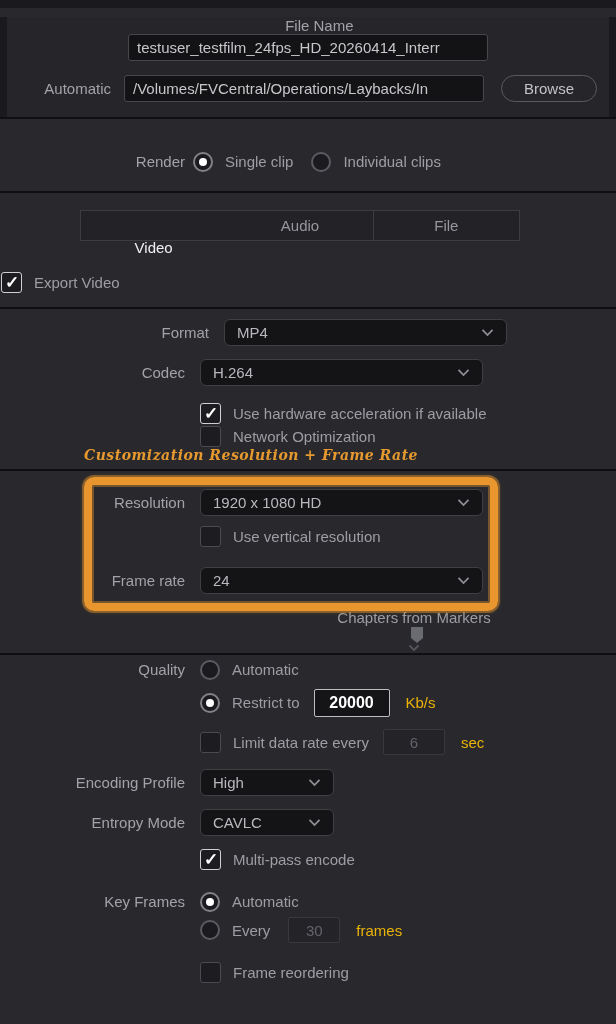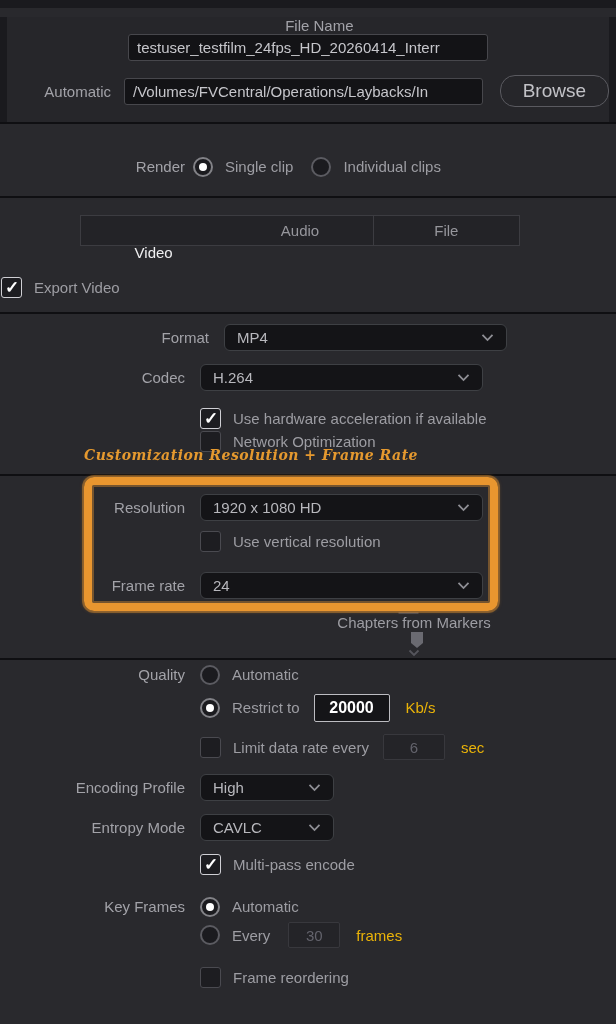--- a/index.html
+++ b/index.html
@@ -15,21 +15,21 @@
   .lbl{width:185px;min-width:185px;text-align:right;margin-right:15px;color:#a2a2a8;}
   .lbl-sm{width:104px;min-width:104px;text-align:right;margin-right:13px;color:#a2a2a8;}
   .indent{margin-left:200px;}
   .txtinput{
     width:360px;height:27px;background:#131316;border:1px solid #47474c;border-radius:3px;
     color:#c6c6cb;font-size:15px;padding:0 8px;box-sizing:border-box;
     font-family:"Liberation Sans",sans-serif;outline:none;
   }
   .btn-pill{
     margin-left:17px;background:transparent;border:1px solid #5a5a60;border-radius:15px;
-    color:#c2c2c7;font-size:19px;padding:4px 22px;font-family:"Liberation Sans",sans-serif;cursor:pointer;
+    color:#c2c2c7;font-size:15px;padding:4px 22px;font-family:"Liberation Sans",sans-serif;cursor:pointer;
   }
   
   .radio{width:20px;height:20px;min-width:20px;border-radius:50%;background:#1b1b1f;border:2px solid #828287;box-sizing:border-box;position:relative;cursor:pointer;}
   .radio.off{border-color:#5b5b61;}
   .radio.on::after{content:"";position:absolute;left:4px;top:4px;width:8px;height:8px;border-radius:50%;background:#ffffff;}
   
   .cb{width:21px;height:21px;min-width:21px;background:#1d1d21;border:1px solid #4a4a50;border-radius:3px;box-sizing:border-box;position:relative;cursor:pointer;}
   .cb.on{border-color:#cfcfd4;}
   .cb.on::after{content:"\2713";position:absolute;left:3px;top:-1px;color:#ffffff;font-size:17px;font-weight:bold;}
   .cblabel{margin-left:12px;color:#9d9da3;}

